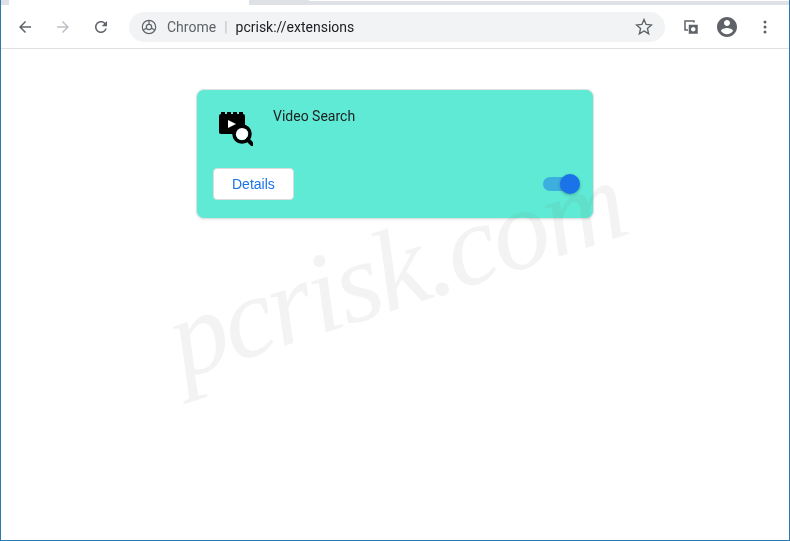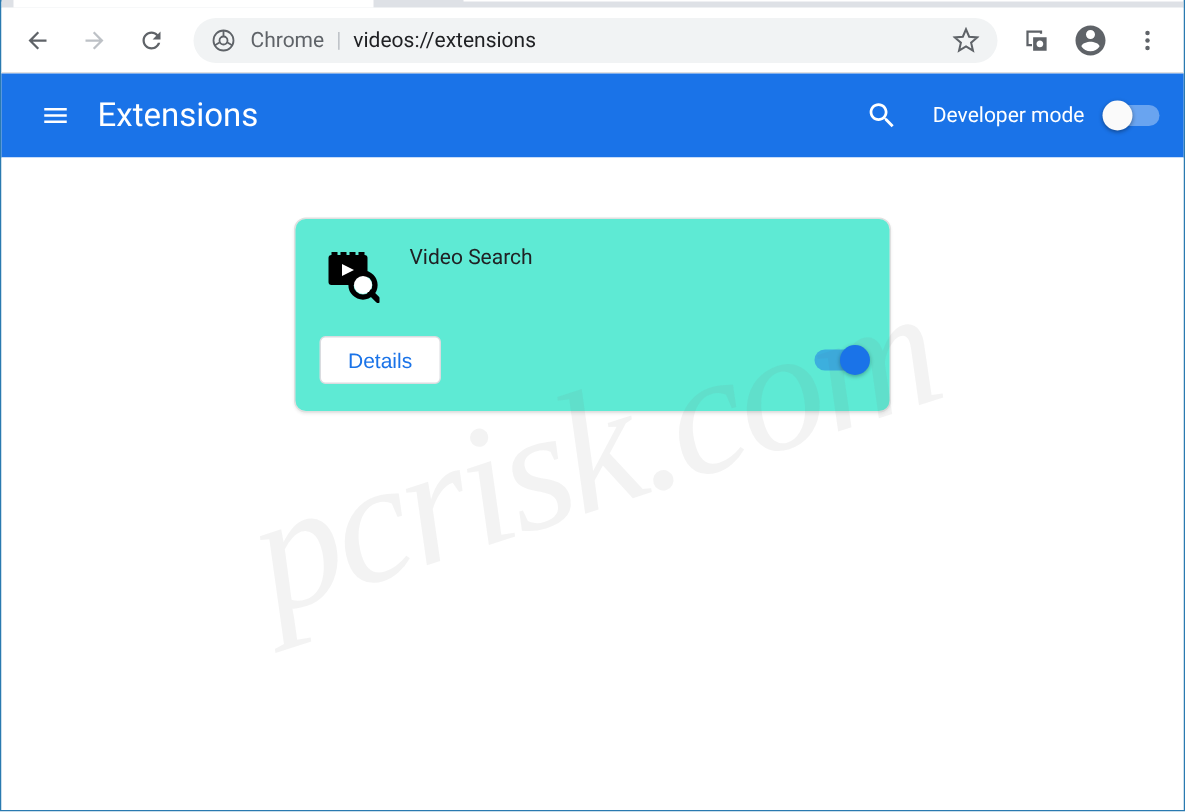--- a/index.html
+++ b/index.html
@@ -276,21 +276,21 @@
     <div class="omnibox">
       <span class="omni-icon">
         <svg width="16" height="16" viewBox="0 0 24 24">
             <circle cx="12" cy="12" r="10" fill="none" stroke="#5f6368" stroke-width="1.8"></circle>
             <circle cx="12" cy="12" r="4" fill="none" stroke="#5f6368" stroke-width="1.8"></circle>
             <path d="M12 2 v6 M3 17 l5-3 M21 17 l-5-3" stroke="#5f6368" stroke-width="1.8"></path>
           </svg>
       </span>
       <span class="omni-prefix">Chrome</span>
       <span class="omni-sep">|</span>
-      <span class="omni-url">videos://extensions</span>
+      <span class="omni-url">pcrisk://extensions</span>
       <span class="omni-spacer"></span>
       <span class="omni-star">
         <svg width="18" height="18" viewBox="0 0 24 24" fill="none" stroke="#5f6368" stroke-width="1.8">
             <path d="M12 17.27L18.18 21l-1.64-7.03L22 9.24l-7.19-.61L12 2 9.19 8.63 2 9.24l5.46 4.73L5.82 21z"></path>
           </svg>
       </span>
     </div>
     <div class="ext-icon-tb">
       <svg width="18" height="18" viewBox="0 0 24 24" fill="#5f6368">
           <path d="M3 3h14v3h-2V5H5v10h3v2H3V3zm6 6h12v12H9V9zm6 3c-1.66 0-3 1.34-3 3s1.34 3 3 3 3-1.34 3-3-1.34-3-3-3zm4.5 6.5l-2-2 .7-.7 2 2-.7.7z"></path>
@@ -303,35 +303,20 @@
     </div>
     <div class="menu-btn">
       <svg width="16" height="16" viewBox="0 0 16 16" fill="#5f6368">
           <circle cx="8" cy="3" r="1.5"></circle>
           <circle cx="8" cy="8" r="1.5"></circle>
           <circle cx="8" cy="13" r="1.5"></circle>
         </svg>
     </div>
   </div>
 
-  <div class="ext-header">
-    <div class="hamburger">
-      <svg width="20" height="20" viewBox="0 0 24 24" fill="#fff">
-          <path d="M3 18h18v-2H3v2zm0-5h18v-2H3v2zm0-7v2h18V6H3z"></path>
-        </svg>
-    </div>
-    <div class="ext-title">Extensions</div>
-    <div class="ext-search-btn">
-      <svg width="22" height="22" viewBox="0 0 24 24" fill="#fff">
-          <path d="M15.5 14h-.79l-.28-.27C15.41 12.59 16 11.11 16 9.5 16 5.91 13.09 3 9.5 3S3 5.91 3 9.5 5.91 16 9.5 16c1.61 0 3.09-.59 4.23-1.57l.27.28v.79l5 4.99L20.49 19l-4.99-5zm-6 0C7.01 14 5 11.99 5 9.5S7.01 5 9.5 5 14 7.01 14 9.5 11.99 14 9.5 14z"></path>
-        </svg>
-    </div>
-    <div class="dev-mode-label">Developer mode</div>
-    <div class="dev-toggle"></div>
-  </div>
 
   <div class="content-area">
     <div class="watermark">pcrisk.com</div>
     <div class="ext-card">
       <div class="card-body">
         <div class="card-icon">
           <svg width="36" height="36" viewBox="0 0 36 36">
             <rect x="2" y="4" width="26" height="20" rx="2" fill="#000"></rect>
             <rect x="4" y="2" width="4" height="4" fill="#000"></rect>
             <rect x="10" y="2" width="4" height="4" fill="#000"></rect>

